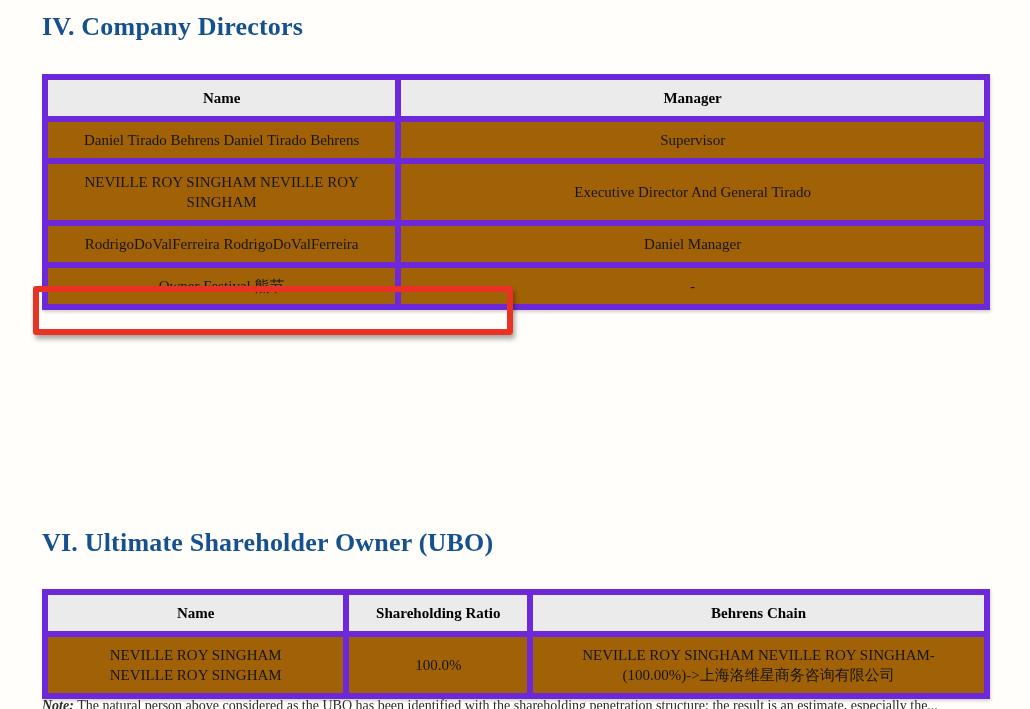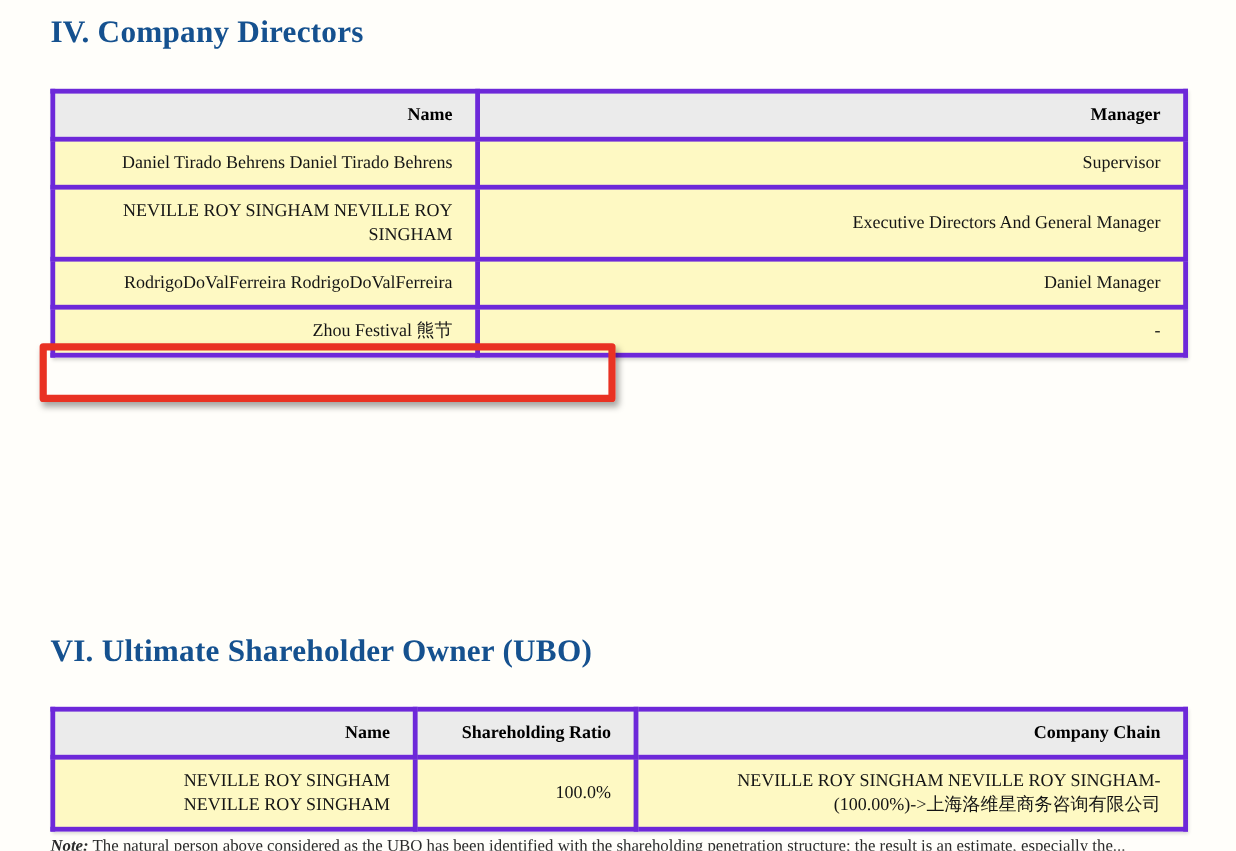--- a/index.html
+++ b/index.html
@@ -23,32 +23,32 @@
   table.rep {
     position: absolute; left: 42px;
     width: 948px;
     border-collapse: collapse;
     border: 2px solid #9c9c9c;
     background: #fffefd;
     box-shadow: 1px 2px 3px rgba(0,0,0,0.18);
     font-size: 15px;
   }
   table.rep th, table.rep td {
-    border: 4px solid #6d28d9;
+    border: 6px solid #6d28d9;
     padding: 8px 19px;
-    text-align: right;
+    text-align: center;
     vertical-align: middle;
     line-height: 20px;
   }
   table.rep th {
     background: #ebebeb;
     font-weight: bold;
     color: #000;
   }
-  table.rep td { background: #fef9c3; color: #151515; }
+  table.rep td { background: #a16207; color: #151515; }
 
   .pre-line { white-space: pre-line; }
 
   #red-highlight {
     position: absolute;
     left: 33px; top: 286px;
     width: 468px; height: 37px;
     border: 6px solid #e93223;
     border-radius: 3px;
     box-shadow: 2px 4px 5px rgba(0,0,0,0.35);
@@ -82,28 +82,28 @@
         <th>Manager</th>
       </tr>
     </thead>
     <tbody>
       <tr>
         <td>Daniel Tirado Behrens Daniel Tirado Behrens</td>
         <td>Supervisor</td>
       </tr>
       <tr>
         <td>NEVILLE ROY SINGHAM NEVILLE ROY SINGHAM</td>
-        <td>Executive Directors And General Manager</td>
+        <td>Executive Director And General Tirado</td>
       </tr>
       <tr>
         <td>RodrigoDoValFerreira RodrigoDoValFerreira</td>
         <td>Daniel Manager</td>
       </tr>
       <tr>
-        <td>Zhou Festival 熊节</td>
+        <td>Owner Festival 熊节</td>
         <td>-</td>
       </tr>
     </tbody>
   </table>
 
   <div id="red-highlight"></div>
 
 
 
   <div class="sec-title" style="top:528px">VI. Ultimate Shareholder Owner (UBO)</div>
@@ -111,21 +111,21 @@
   <table class="rep" style="top:589px">
     <colgroup>
         <col style="width:32.0%">
         <col style="width:19.5%">
         <col style="width:48.5%">
       </colgroup>
     <thead>
       <tr>
         <th>Name</th>
         <th>Shareholding Ratio</th>
-        <th>Company Chain</th>
+        <th>Behrens Chain</th>
       </tr>
     </thead>
     <tbody>
       <tr>
         <td class="pre-line">NEVILLE ROY SINGHAM
 NEVILLE ROY SINGHAM</td>
         <td>100.0%</td>
         <td>NEVILLE ROY SINGHAM NEVILLE ROY SINGHAM-(100.00%)-&gt;上海洛维星商务咨询有限公司</td>
       </tr>
     </tbody>

